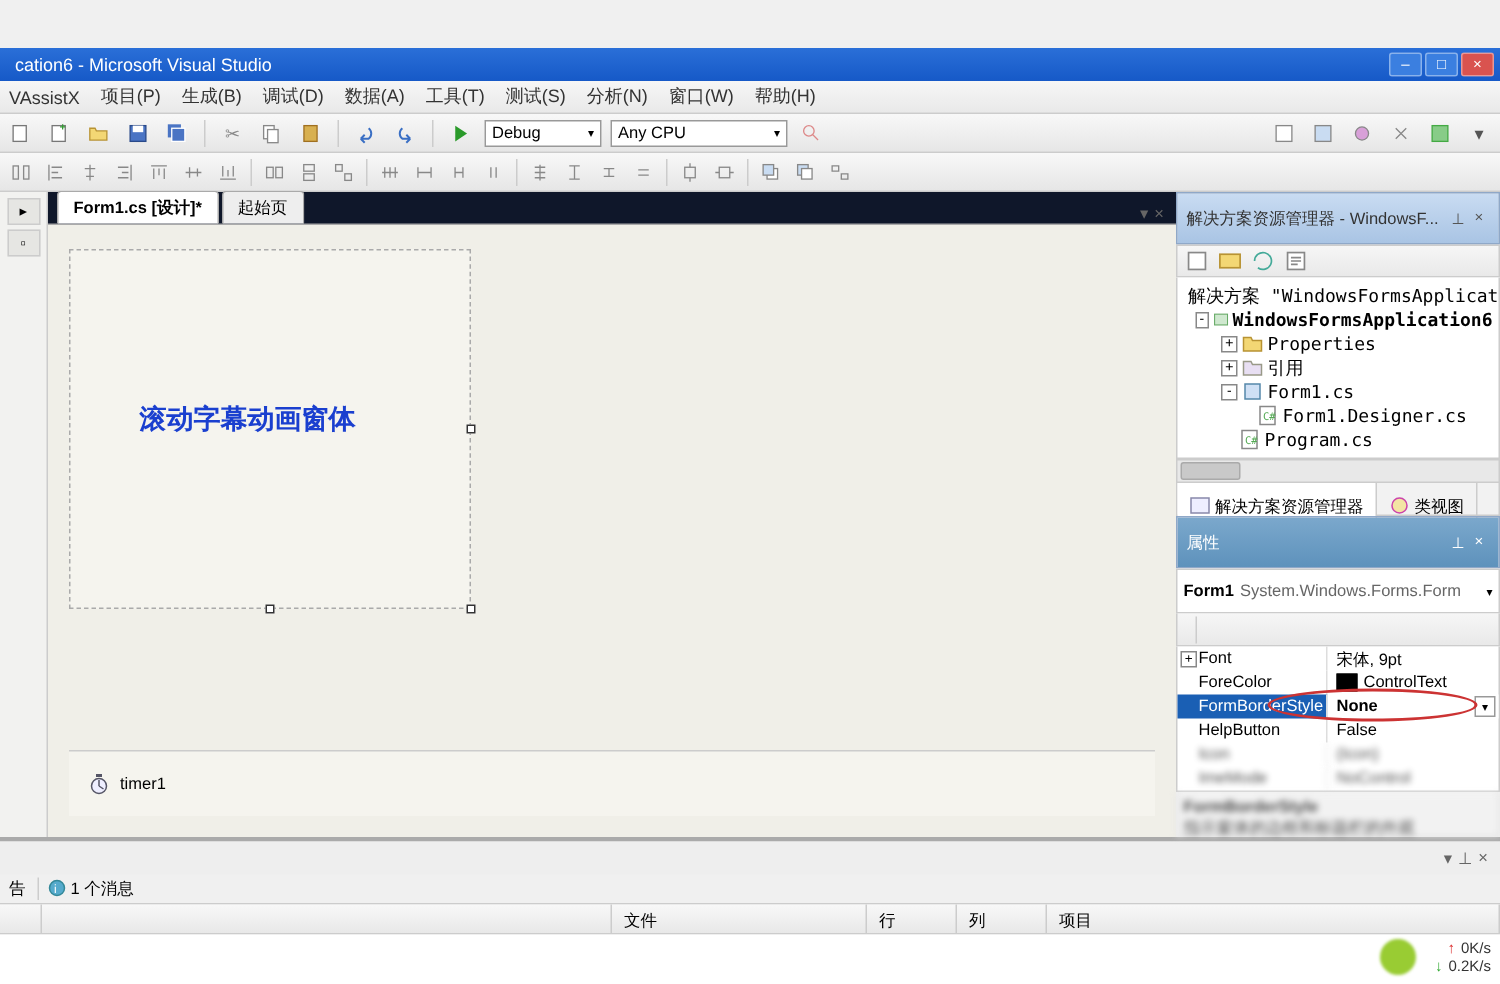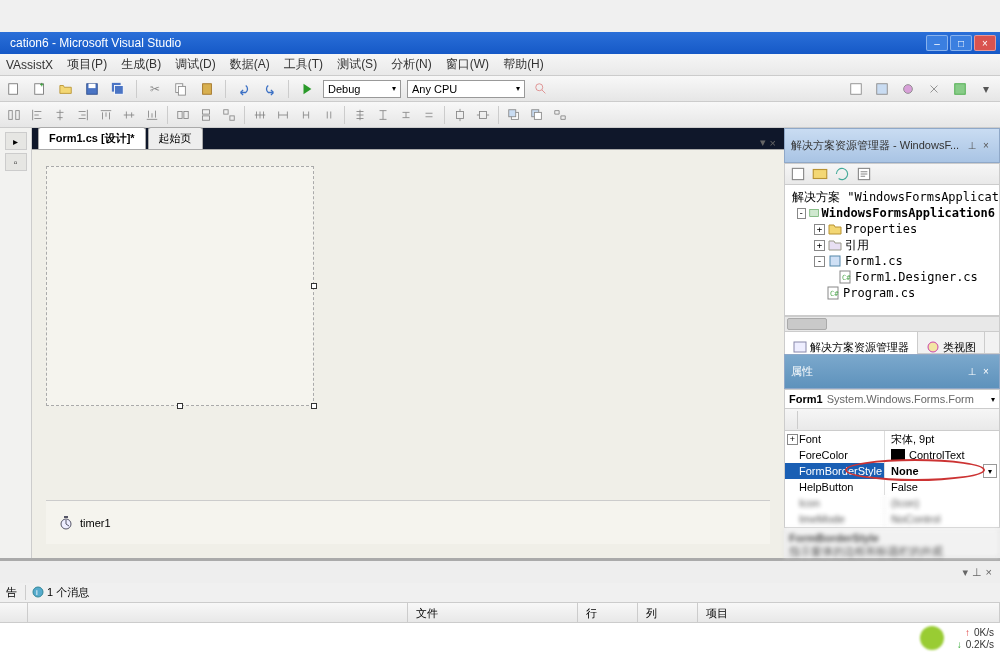--- a/index.html
+++ b/index.html
@@ -43,21 +43,21 @@
 .solution-toolbar { height: 22px; background: linear-gradient(#f6f6f6,#e9e9e9); border: 1px solid #ccc; display: flex; align-items: center; padding: 0 4px; gap: 4px; }
 .solution-toolbar .stb { width: 18px; height: 18px; display:flex; align-items:center; justify-content:center; }
 .tree { flex: 1; background: #fff; border: 1px solid #ccc; border-top: none; padding: 4px; font-family: "SimSun","宋体",monospace; font-size: 12px; line-height: 16px; overflow: hidden; }
 .tree-row { display: flex; align-items: center; gap: 3px; white-space: nowrap; }
 .tree-indent { display: inline-block; }
 .tree-exp { width: 11px; height: 11px; border: 1px solid #888; font-size: 9px; line-height: 9px; text-align: center; background: #fff; }
 .tree-icon { width: 14px; height: 14px; display: flex; align-items: center; justify-content: center; }
 .solution-tabs { height: 22px; border: 1px solid #ccc; border-top: none; display: flex; background: #f2f2f2; }
 .sol-tab { padding: 15px 8px; border-right: 1px solid #ccc; display:flex; align-items:center; gap:3px; }
 .sol-tab.active { background: #fff; }
-.props-obj { height: 20px; border: 1px solid #ccc; background: #fff; display: flex; align-items: center; padding: 0 4px; font-size: 11px; }
+.props-obj { height: 30px; border: 1px solid #ccc; background: #fff; display: flex; align-items: center; padding: 0 4px; font-size: 11px; }
 .props-toolbar { height: 22px; background: linear-gradient(#f6f6f6,#e9e9e9); border: 1px solid #ccc; border-top: none; display: flex; align-items: center; gap: 3px; padding: 0 4px; }
 .props-grid { border: 1px solid #ccc; border-top: none; background: #fff; font-size: 11px; }
 .prop-row { display: flex; height: 16px; }
 .prop-name { width: 100px; padding-left: 14px; border-right: 1px solid #ddd; display: flex; align-items: center; gap: 3px; }
 .prop-val { flex: 1; padding-left: 6px; display: flex; align-items: center; gap: 4px; }
 .prop-row.selected .prop-name { background: #1a5fb4; color: #fff; }
 .prop-row.selected .prop-val { background: #fff; }
 .prop-dd { position: absolute; right: 2px; width: 14px; height: 14px; border: 1px solid #999; font-size: 8px; display:flex; align-items:center; justify-content:center; }
 .red-ellipse { position: absolute; width: 140px; height: 22px; border: 2px solid #c33; border-radius: 50%; pointer-events: none; }
 .bottom-dock { height: 130px; border-top: 3px solid #aaa; display: flex; flex-direction: column; }
@@ -345,20 +345,21 @@
     <div class="tabs">
       <div class="tab active"><span>Form1.cs [设计]*</span></div>
       <div class="tab"><span>起始页</span></div>
       <div class="tab-close">
         <span>▾</span>
         <span>×</span>
       </div>
     </div>
     <div class="designer">
       <div class="form-design">
+        <span class="scroll-label">滚动字幕动画窗体</span>
         <div class="form-handle fh-r"></div>
         <div class="form-handle fh-b"></div>
         <div class="form-handle fh-br"></div>
       </div>
       <div class="component-tray">
         <svg class="timer-icon" viewBox="0 0 16 16">
             <circle cx="8" cy="9" r="5" fill="#eef" stroke="#556"></circle>
             <path d="M8 9V5M8 9l3 2" stroke="#556"></path>
             <rect x="6" y="1" width="4" height="2" fill="#556"></rect>
           </svg>

